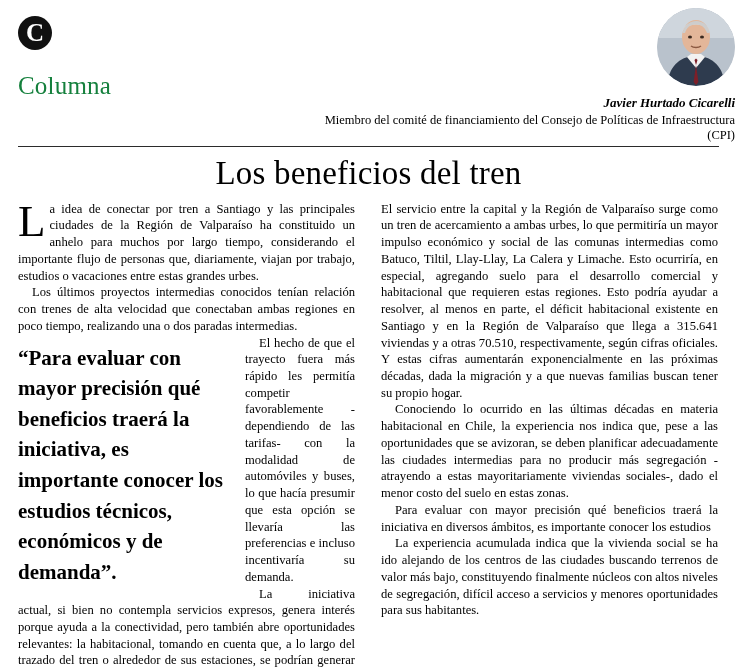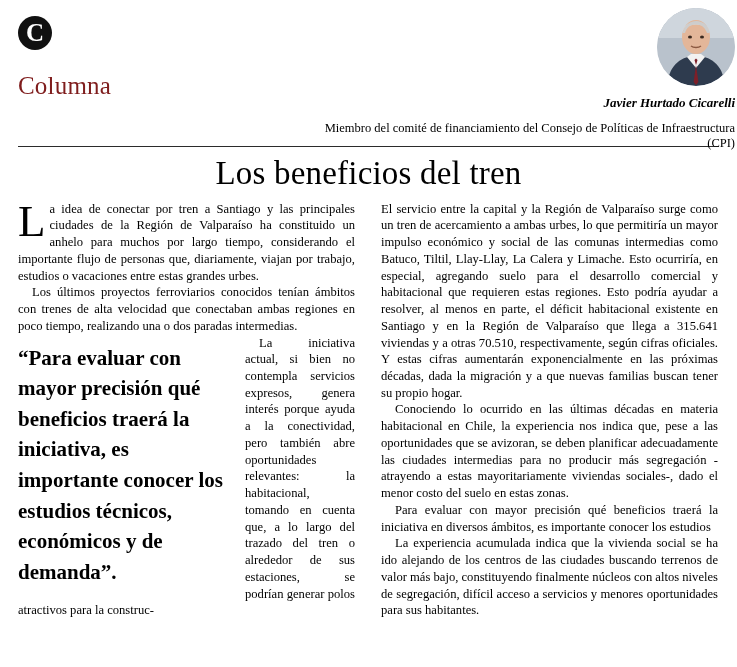--- a/index.html
+++ b/index.html
@@ -32,21 +32,21 @@
     font-weight: bold;
     font-size: 25px;
     line-height: 34px;
     text-align: center;
     letter-spacing: 0;
   }
   .column-kicker {
     margin-top: 22px;
     font-size: 25px;
     font-family: "Liberation Serif", serif;
-    color: #7f1d1d;
+    color: #15803d;
     letter-spacing: .2px;
   }
 
   
   .author-block {
     position: absolute;
     top: 8px;
     right: 2px;
     width: 420px;
     text-align: right;
@@ -61,21 +61,21 @@
   }
   .author-photo svg { display: block; }
   .author-name {
     margin-top: 9px;
     font-size: 13px;
     font-weight: bold;
     font-style: italic;
     font-family: "Liberation Serif", serif;
   }
   .author-role {
-    margin-top: 10px;
+    margin-top: 2px;
     font-size: 12.5px;
     font-family: "Liberation Serif", serif;
     text-align: right;
   }
 
   .rule {
     border: 0;
     border-top: 1px solid #2b2b2b;
     margin: 6px 18px 0 18px;
   }
@@ -171,22 +171,23 @@
   </div>
 
   <hr class="rule">
 
   <h1 class="headline">Los beneficios del tren</h1>
 
   <div class="body">
 
     <div class="col">
       <p class="first dropcap-para">La idea de conectar por tren a Santiago y las principales ciudades de la Región de Valparaíso ha constituido un anhelo para muchos por largo tiempo, considerando el importante flujo de personas que, diariamente, viajan por trabajo, estudios o vacaciones entre estas grandes urbes.</p>
-      <p>Los últimos proyectos ferroviarios conocidos tenían ámbitos con trenes de alta velocidad que conectaban ambas regiones en poco tiempo, realizando una o dos paradas intermedias.</p>
+      <p>Los últimos proyectos intermedias conocidos tenían relación con trenes de alta velocidad que conectaban ambas regiones en poco tiempo, realizando una o dos paradas intermedias.</p>
       <div class="pullquote">“Para evaluar con mayor precisión qué beneficios traerá la iniciativa, es importante conocer los estudios técnicos, económicos y de demanda”.</div>
+      <p class="wrap-para">El hecho de que el trayecto fuera más rápido les permitía competir favorablemente -dependiendo de las tarifas- con la modalidad de automóviles y buses, lo que hacía presumir que esta opción se llevaría las preferencias e incluso incentivaría su demanda.</p>
       <p>La iniciativa actual, si bien no contempla servicios expresos, genera interés porque ayuda a la conectividad, pero también abre oportunidades relevantes: la habitacional, tomando en cuenta que, a lo largo del trazado del tren o alrededor de sus estaciones, se podrían generar polos atractivos para la construc-</p>
     </div>
 
     <div class="col">
       <p class="first">El servicio entre la capital y la Región de Valparaíso surge como un tren de acercamiento a ambas urbes, lo que permitiría un mayor impulso económico y social de las comunas intermedias como Batuco, Tiltil, Llay-Llay, La Calera y Limache. Esto ocurriría, en especial, agregando suelo para el desarrollo comercial y habitacional que requieren estas regiones. Esto podría ayudar a resolver, al menos en parte, el déficit habitacional existente en Santiago y en la Región de Valparaíso que llega a 315.641 viviendas y a otras 70.510, respectivamente, según cifras oficiales. Y estas cifras aumentarán exponencialmente en las próximas décadas, dada la migración y a que nuevas familias buscan tener su propio hogar.</p>
       <p>Conociendo lo ocurrido en las últimas décadas en materia habitacional en Chile, la experiencia nos indica que, pese a las oportunidades que se avizoran, se deben planificar adecuadamente las ciudades intermedias para no producir más segregación -atrayendo a estas mayoritariamente viviendas sociales-, dado el menor costo del suelo en estas zonas.</p>
       <p>Para evaluar con mayor precisión qué beneficios traerá la iniciativa en diversos ámbitos, es importante conocer los estudios</p>
       <p>La experiencia acumulada indica que la vivienda social se ha ido alejando de los centros de las ciudades buscando terrenos de valor más bajo, constituyendo finalmente núcleos con altos niveles de segregación, difícil acceso a servicios y menores oportunidades para sus habitantes.</p>
     </div>
 

